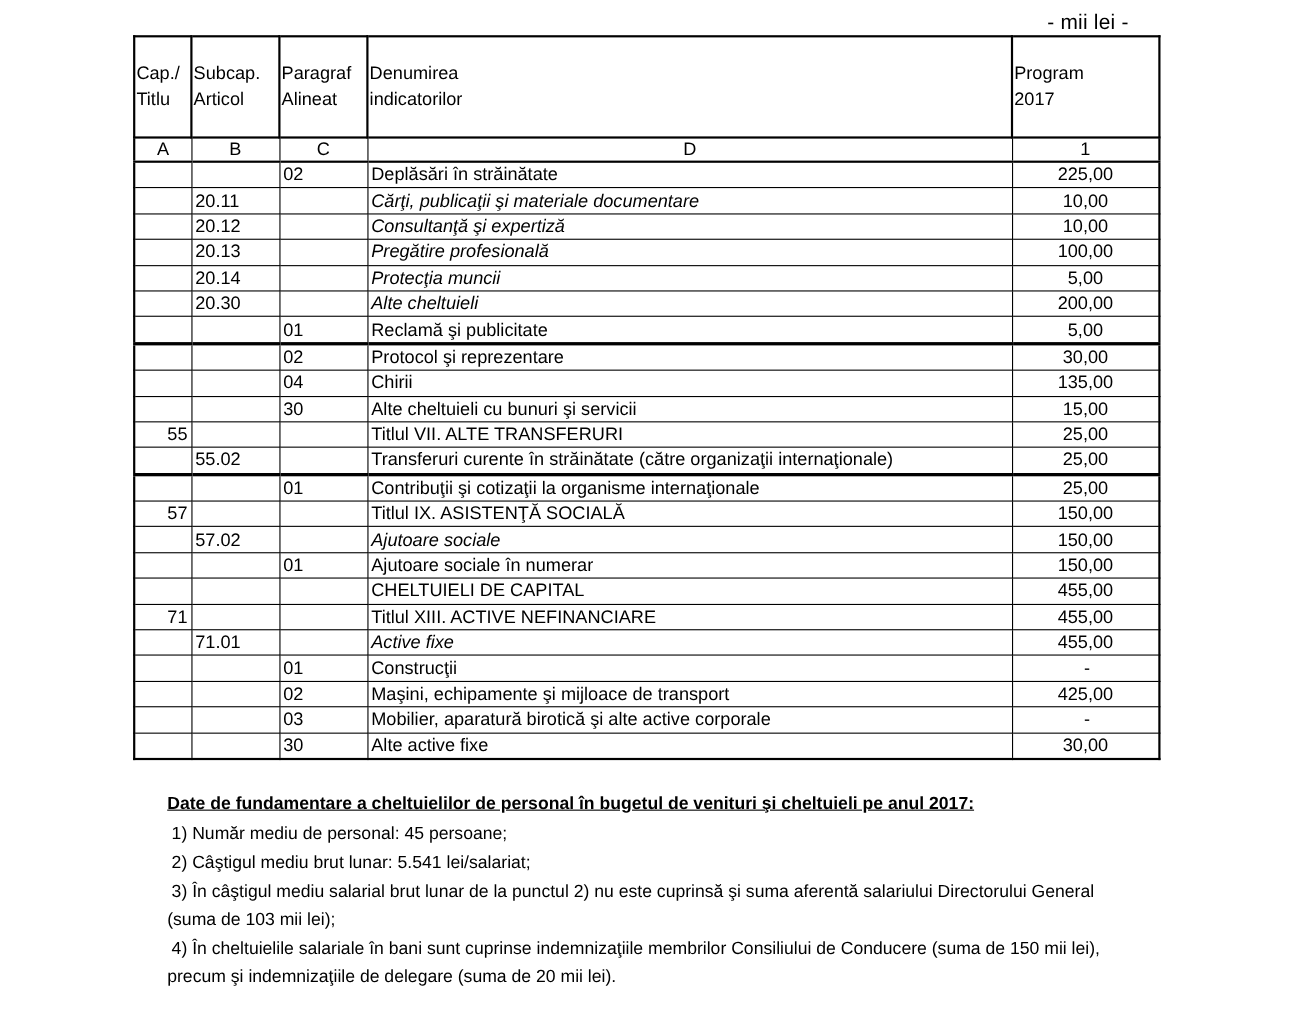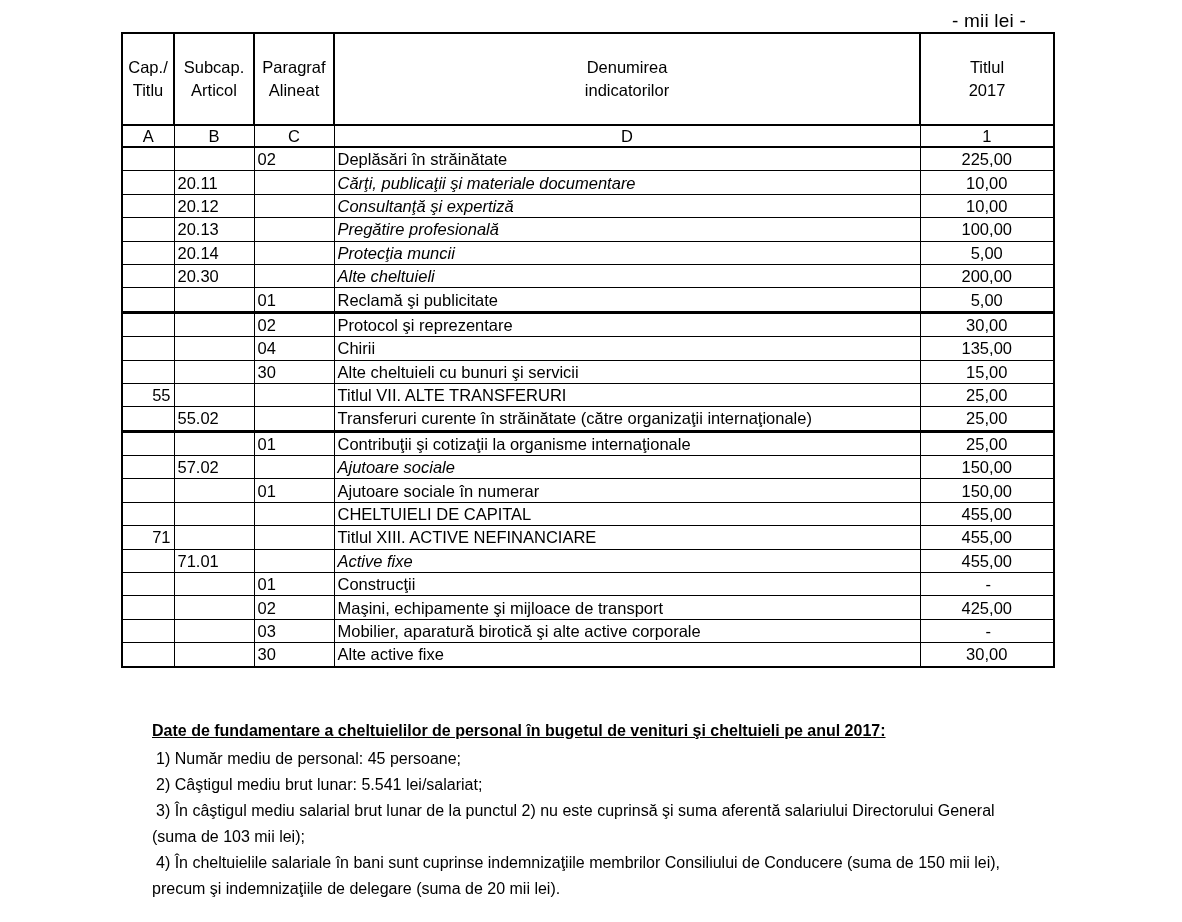--- a/index.html
+++ b/index.html
@@ -14,21 +14,21 @@
     table.budget {
       position: absolute; left: 121px; top: 32px;
       border-collapse: collapse; table-layout: fixed;
       font-size: 16.5px;
     }
     table.budget td {
       border: 1.5px solid #000; padding: 0 3px; height: 22.4px;
       line-height: 20px; white-space: nowrap; overflow: hidden;
     }
     table.budget tr.head td {
-      height: 90px; text-align: center; vertical-align: middle;
+      height: 90px; vertical-align: middle;
       line-height: 23px; border-width: 2px; padding: 0 1px;
     }
     table.budget tr.letters td {
       text-align: center; height: 20px; border-top: 2px solid #000; border-bottom: 2.5px solid #000;
     }
     table.budget td.c-a { text-align: right; padding-right: 3px; }
     table.budget td.val { text-align: center; }
     table.budget td.dash { text-align: right; padding-right: 62px; }
     table.budget tr.thick td { border-top: 3px solid #000; }
     table.budget tr.it td.desc { font-style: italic; }
@@ -51,21 +51,21 @@
     <col style="width:80px">
     <col style="width:586px">
     <col style="width:134px">
   </colgroup>
   <tbody id="tbody">
     <tr class="head">
       <td><span>Cap./</span><br><span>Titlu</span></td>
       <td><span>Subcap.</span><br><span>Articol</span></td>
       <td><span>Paragraf</span><br><span>Alineat</span></td>
       <td><span>Denumirea</span><br><span>indicatorilor</span></td>
-      <td><span>Titlul</span><br><span>2017</span></td>
+      <td><span>Program</span><br><span>2017</span></td>
     </tr>
     <tr class="letters">
       <td>A</td>
       <td>B</td>
       <td>C</td>
       <td>D</td>
       <td>1</td>
     </tr>
   <tr>
         <td class="c-a"></td>
@@ -150,20 +150,27 @@
         <td></td>
         <td class="desc">Transferuri curente în străinătate (către organizaţii internaţionale)</td>
         <td class="val">25,00</td>
       </tr>
       <tr class="thick">
         <td class="c-a"></td>
         <td></td>
         <td>01</td>
         <td class="desc">Contribuţii şi cotizaţii la organisme internaţionale</td>
         <td class="val">25,00</td>
+      </tr>
+      <tr>
+        <td class="c-a">57</td>
+        <td></td>
+        <td></td>
+        <td class="desc">Titlul IX. ASISTENŢĂ SOCIALĂ</td>
+        <td class="val">150,00</td>
       </tr>
       <tr class="it">
         <td class="c-a"></td>
         <td>57.02</td>
         <td></td>
         <td class="desc">Ajutoare sociale</td>
         <td class="val">150,00</td>
       </tr>
       <tr>
         <td class="c-a"></td>

